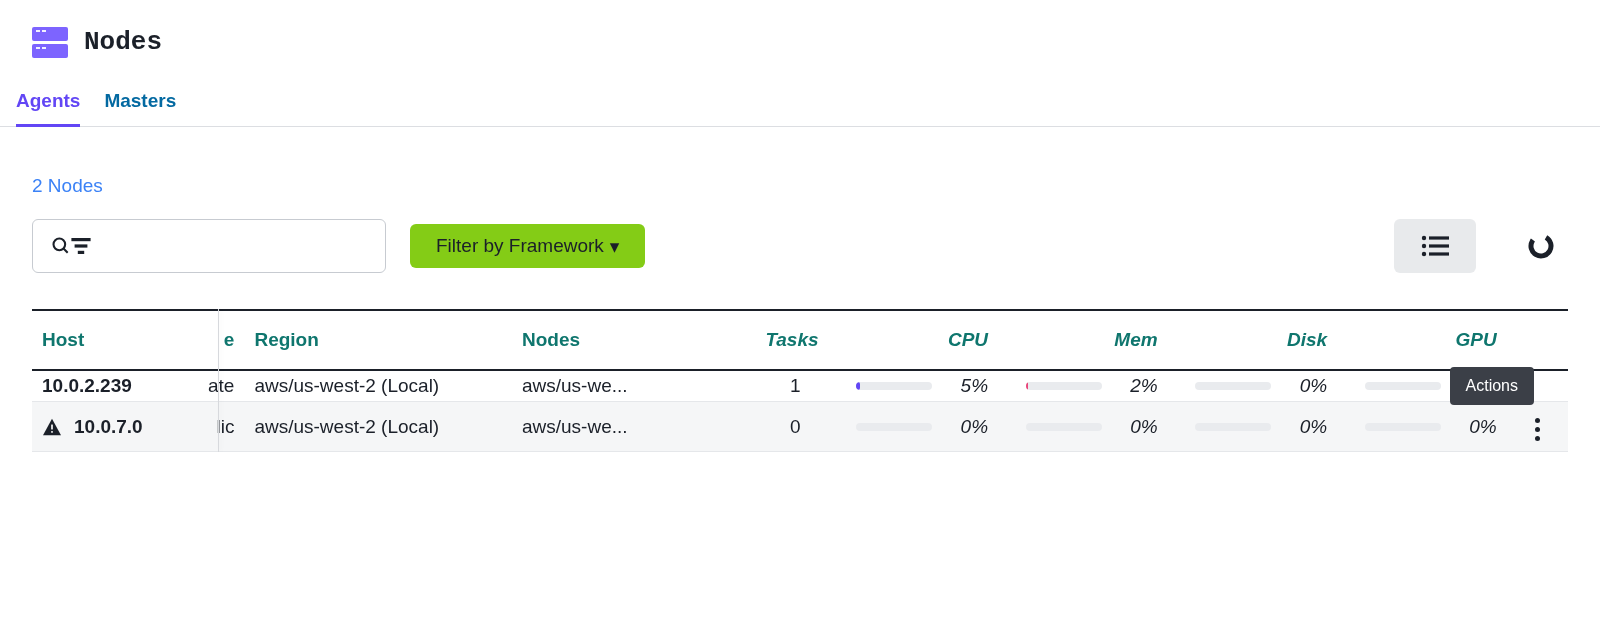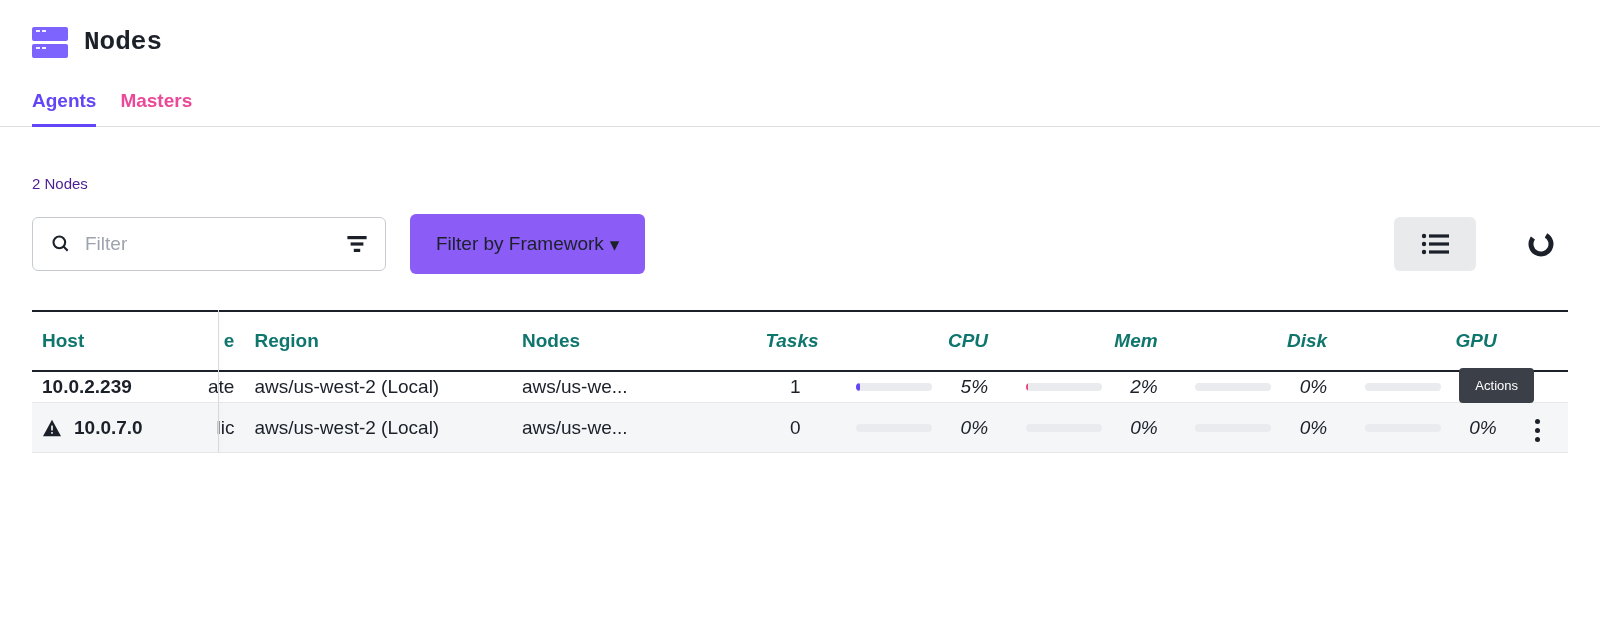--- a/index.html
+++ b/index.html
@@ -39,44 +39,44 @@
       height: 2px;
       background: rgba(255,255,255,0.9);
       top: 3px;
     }
     .nodes-icon-bar::before { left: 4px; }
     .nodes-icon-bar::after { left: 10px; }
     .page-title { font-size: 26px; font-weight: 700; color: #1b2029; font-family: Liberation Mono, monospace; }
     .tabs {
       display: flex;
       gap: 24px;
-      padding: 0 32px;
+      padding: 0 16px;
       border-bottom: 1px solid #dcdee2;
       margin-top: 8px;
     }
     .tab {
       padding: 10px 0 14px 0;
       font-size: 19px;
       font-weight: 600;
-      color: #ec4899;
+      color: #0369a1;
       cursor: pointer;
       position: relative;
     }
     .tab.active {
       color: #6246f5;
     }
     .tab.active::after {
       content: "";
       position: absolute;
       left: 0; right: 0; bottom: -1px;
       height: 3px;
       background: #6246f5;
     }
     .content { padding: 24px 32px 0 32px; position: relative; }
-    .count-label { font-size: 15px; color: #4c1d95; margin: 24px 0 22px 0; }
+    .count-label { font-size: 19px; color: #3b82f6; margin: 24px 0 22px 0; }
     .toolbar {
       display: flex;
       align-items: center;
       gap: 24px;
     }
     .filter-box {
       display: flex;
       align-items: center;
       border: 1px solid #c7cbd1;
       border-radius: 6px;
@@ -88,22 +88,22 @@
     .filter-box input {
       border: none;
       outline: none;
       font-size: 19px;
       flex: 1;
       background: transparent;
       margin-left: 14px;
     }
     .filter-box input::placeholder { color: #9ea3ad; }
     .framework-btn {
-      height: 60px;
-      background: #8b5cf6;
+      height: 44px;
+      background: #84cc16;
       border: none;
       border-radius: 6px;
       padding: 0 26px;
       font-size: 19px;
       font-weight: 500;
       color: #1b2029;
       cursor: pointer;
       display: flex;
       align-items: center;
       gap: 6px;
@@ -189,21 +189,21 @@
     }
     .kebab span {
       width: 5px; height: 5px; background: #1b2029; border-radius: 50%;
     }
     .tooltip {
       position: absolute;
       right: 34px;
       top: 58px;
       background: #3b3f47;
       color: #fff;
-      font-size: 13px;
+      font-size: 16px;
       padding: 10px 16px;
       border-radius: 4px;
       font-weight: 500;
       z-index: 5;
     }
     .menu {
       position: absolute;
       right: 56px;
       top: 160px;
       background: #fff;
@@ -239,21 +239,20 @@
 
   <div class="content">
     <div class="count-label">2 Nodes</div>
 
     <div class="toolbar">
       <div class="filter-box">
         <svg width="20" height="20" viewBox="0 0 24 24" fill="none" stroke="#1b2029" stroke-width="2.5">
             <circle cx="10" cy="10" r="7"></circle>
             <line x1="20" y1="20" x2="15" y2="15"></line>
           </svg>
-        <input type="text" placeholder="Filter" style="">
         <svg width="20" height="16" viewBox="0 0 24 20" fill="#1b2029">
             <rect x="0" y="0" width="24" height="4"></rect>
             <rect x="4" y="8" width="16" height="4"></rect>
             <rect x="8" y="16" width="8" height="4"></rect>
           </svg>
       </div>
 
       <button class="framework-btn">
         <span>Filter by Framework</span>
         <span>▾</span>

